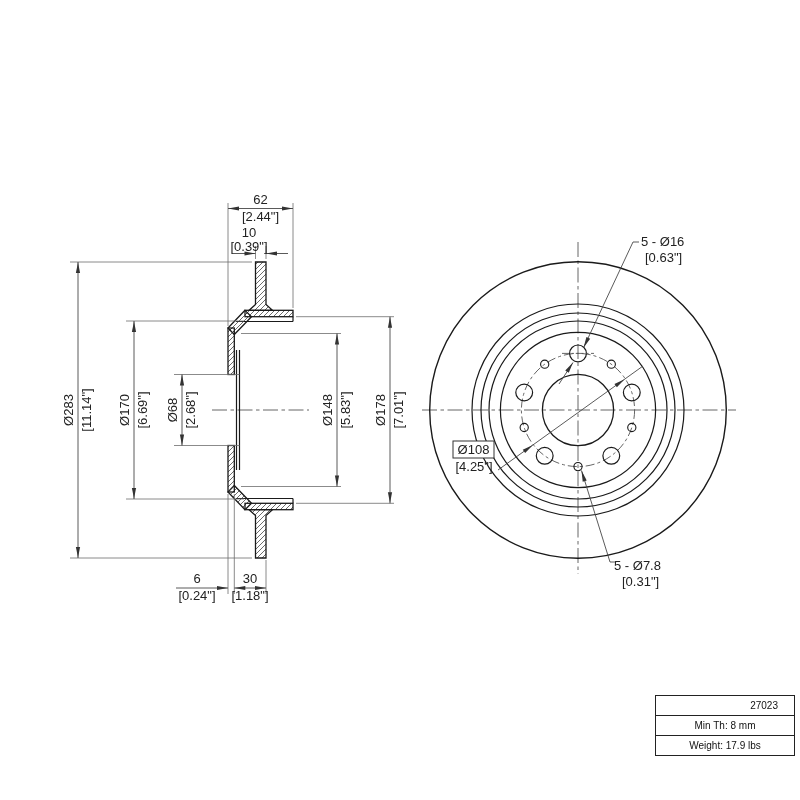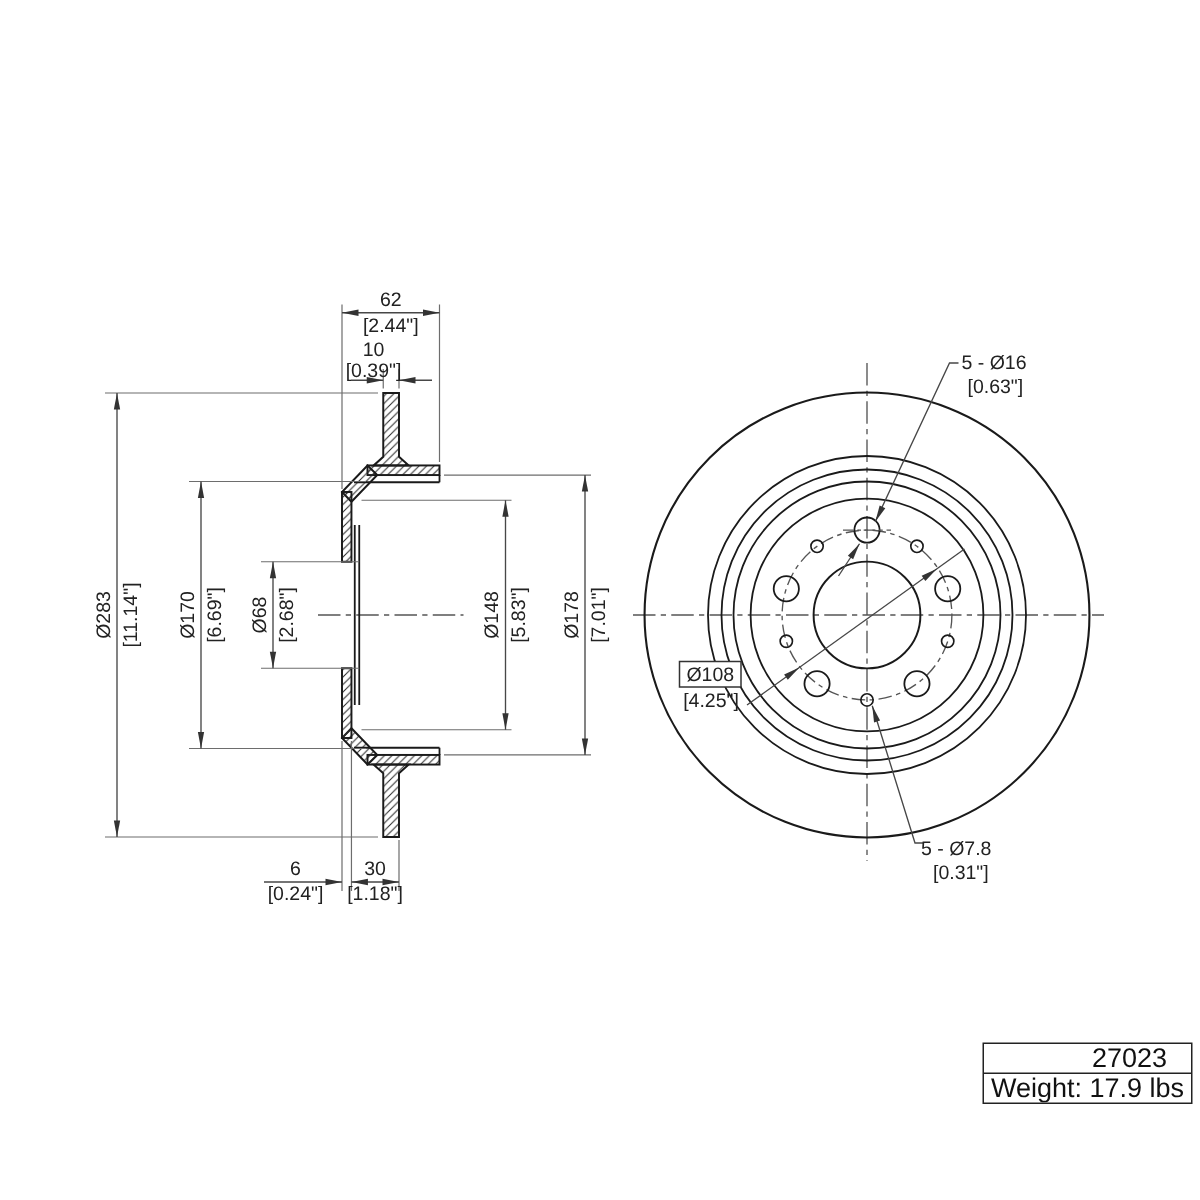--- a/index.html
+++ b/index.html
@@ -10,21 +10,21 @@
   .callout{font-size:13px;}
   .part{fill:url(#hatch);stroke:#1a1a1a;stroke-width:1.3;}
   .edge{stroke:#1a1a1a;stroke-width:1.2;fill:none;}
   .thin{stroke:#6d6d6d;stroke-width:0.8;fill:none;}
   .dim{stroke:#474747;stroke-width:0.9;fill:none;}
   .cl{stroke:#555;stroke-width:0.9;fill:none;stroke-dasharray:15 3.5 3.5 3.5;}
   .clb{stroke:#555;stroke-width:0.9;fill:none;stroke-dasharray:9 3 3 3;}
   .circ{stroke:#1a1a1a;fill:none;}
   .arr{fill:#333;stroke:none;}
   .info-table{position:absolute;left:655px;top:695px;width:138px;border:1px solid #222;
-              background:#fff;font-size:18px;color:#111;}
+              background:#fff;font-size:10px;color:#111;}
   .info-row{height:19px;line-height:19px;text-align:center;border-top:1px solid #222;
             white-space:nowrap;overflow:hidden;}
   .info-row:first-child{border-top:none;text-align:right;padding-right:16px;}
 </style>
 </head>
 <body>
 
 <div id="canvas">
 
 <svg width="800" height="800" viewBox="0 0 800 800">
@@ -174,16 +174,17 @@
       <use href="#arr" class="arr" transform="translate(581.5,470.5) rotate(-107)"></use>
     </g>
     <text class="callout" x="614" y="570">5 - Ø7.8</text>
     <text class="callout" x="622" y="586">[0.31"]</text>
   </g>
 </svg>
 
 
 <div class="info-table">
   <div class="info-row">27023</div>
+  <div class="info-row">Min Th: 8 mm</div>
   <div class="info-row">Weight: 17.9 lbs</div>
 </div>
 
 </div>
 
 </body></html>

